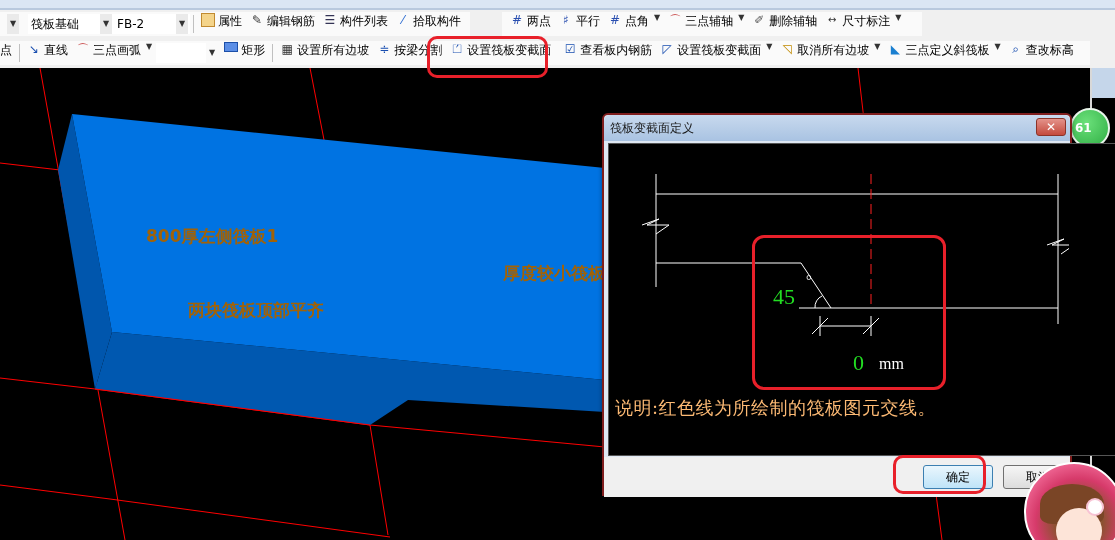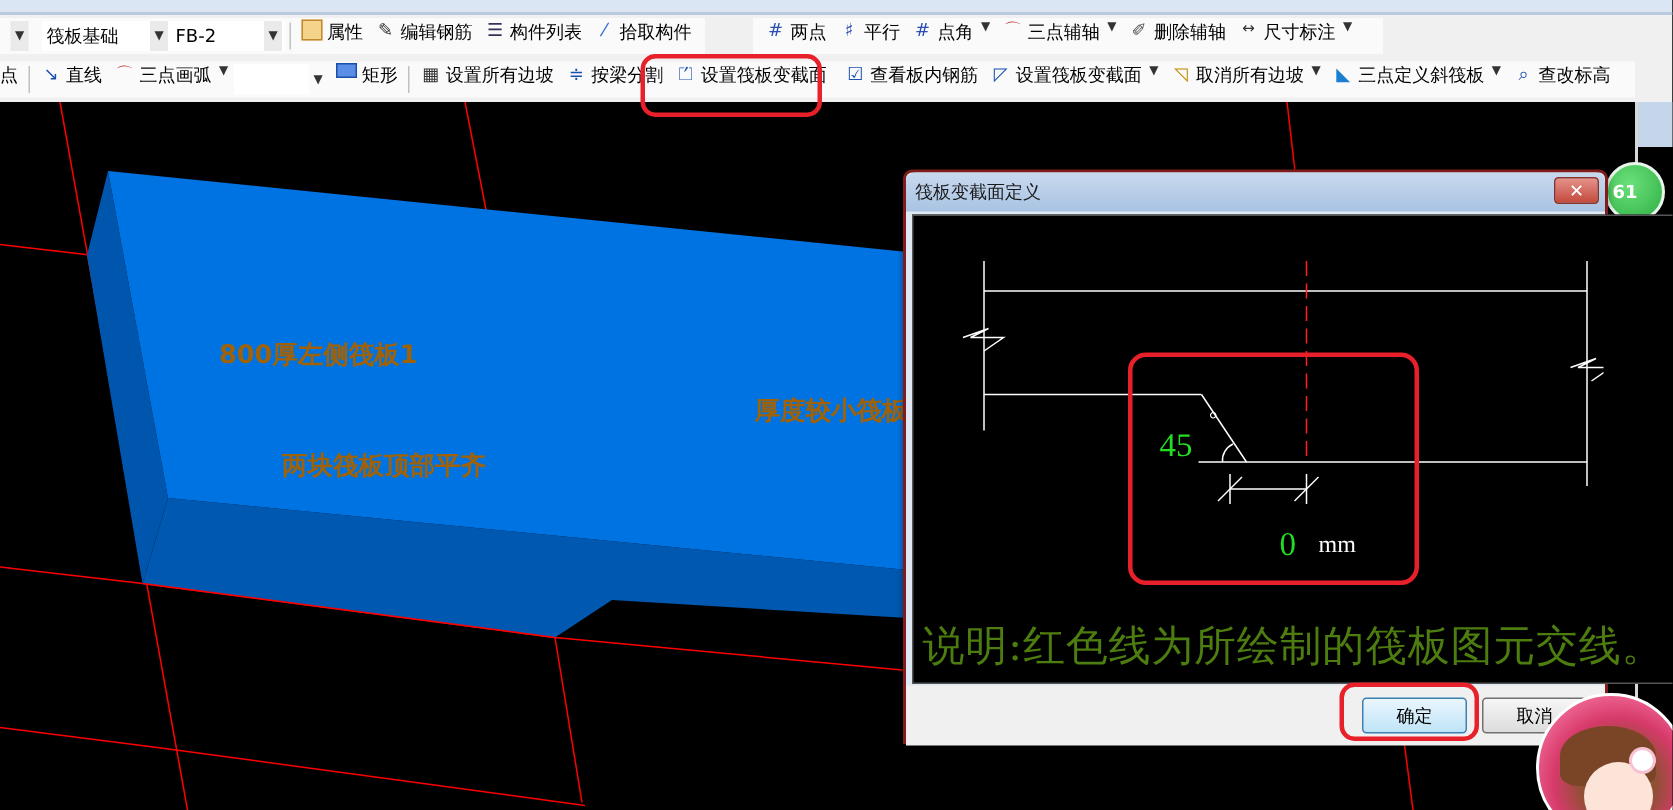--- a/index.html
+++ b/index.html
@@ -31,27 +31,27 @@
   .rightpanel .ptop { position: absolute; left: 0; top: 0; width: 25px; height: 30px; background: #c5d6ea; }
   .badge { position: absolute; left: 1070px; top: 108px; width: 40px; height: 40px; border-radius: 50%; background: radial-gradient(circle at 40% 35%, #6be07a, #2fae44); border: 2px solid #e8f5ea; color: #fff; font-weight: bold; font-size: 12px; line-height: 36px; padding-left: 3px; }
 
   
   .dialog { position: absolute; left: 602px; top: 113px; width: 470px; height: 383px; background: #dfe8f3; border: 2px solid #7f1d1d; border-radius: 6px 6px 0 0; box-shadow: 0 0 4px rgba(0,0,0,.4); }
   .dtitlebar { position: absolute; left: 0; top: 0; width: 100%; height: 26px; background: linear-gradient(#c8d9ee, #a9c3e2); border-radius: 6px 6px 0 0; }
   .dtitle { position: absolute; left: 6px; top: 5px; font-size: 12px; color: #1a1a1a; }
   .dclose { position: absolute; right: 4px; top: 3px; width: 30px; height: 18px; border-radius: 3px; background: linear-gradient(#e4928a, #c44a3d); border: 1px solid #8c3328; color: #fff; font-size: 12px; font-weight: bold; text-align: center; line-height: 16px; cursor: default; }
   .dcanvas { position: absolute; left: 4px; top: 28px; width: 532px; height: 313px; background: #000; border: 1px solid #555; }
   .dcanvas svg { position: absolute; left: 0; top: 0; }
-  .dnote { position: absolute; left: 6px; top: 268px; color: #4d7c0f; font-family: "DejaVu Serif", "Liberation Serif", serif; font-size: 28px; white-space: nowrap; letter-spacing: 0.5px; }
+  .dnote { position: absolute; left: 6px; top: 252px; color: #fdba74; font-family: "DejaVu Serif", "Liberation Serif", serif; font-size: 18px; white-space: nowrap; letter-spacing: 0.5px; }
   .angle { position: absolute; color: #22dd22; font-family: "Liberation Serif", "DejaVu Serif", serif; font-size: 22px; }
   .deg { position: absolute; color: #fff; font-family: "Liberation Serif", serif; font-size: 14px; }
   .dimval { position: absolute; color: #22dd22; font-family: "Liberation Serif", serif; font-size: 22px; }
   .dimunit { position: absolute; color: #fff; font-family: "Liberation Serif", serif; font-size: 16px; }
   .dfooter { position: absolute; left: 0; top: 342px; width: 100%; height: 40px; background: #f0f0f0; }
-  .btn { position: absolute; height: 24px; width: 70px; border-radius: 3px; font-size: 12px; text-align: center; line-height: 22px; cursor: default; }
+  .btn { position: absolute; height: 24px; width: 70px; border-radius: 3px; font-size: 12px; text-align: center; line-height: 22px; cursor: default; margin-left: 15px; }
   .btn.ok { left: 304px; top: 8px; background: linear-gradient(#eaf6fd, #bfe4f8); border: 1px solid #3c7fb1; }
   .btn.cancel { left: 384px; top: 8px; background: linear-gradient(#f6f6f6, #dcdcdc); border: 1px solid #707070; }
 
   .avatar { position: absolute; left: 1024px; top: 462px; width: 100px; height: 100px; border-radius: 50%; background: radial-gradient(circle at 55% 60%, #f5c7b8 0%, #8a5230 30%, #d63a6a 55%, #f26b98 80%); border: 2px solid #fff; overflow: hidden; }
   .avatar .face { position: absolute; left: 30px; top: 44px; width: 46px; height: 46px; border-radius: 50%; background: #fde4d8; }
   .avatar .hair { position: absolute; left: 14px; top: 20px; width: 64px; height: 40px; border-radius: 50% 50% 20% 20%; background: #7a4526; }
   .avatar .flower { position: absolute; left: 62px; top: 36px; width: 14px; height: 14px; border-radius: 50%; background: #fff; box-shadow: 0 0 0 2px #f7c3d4; }
 </style>
 </head>
 <body>

